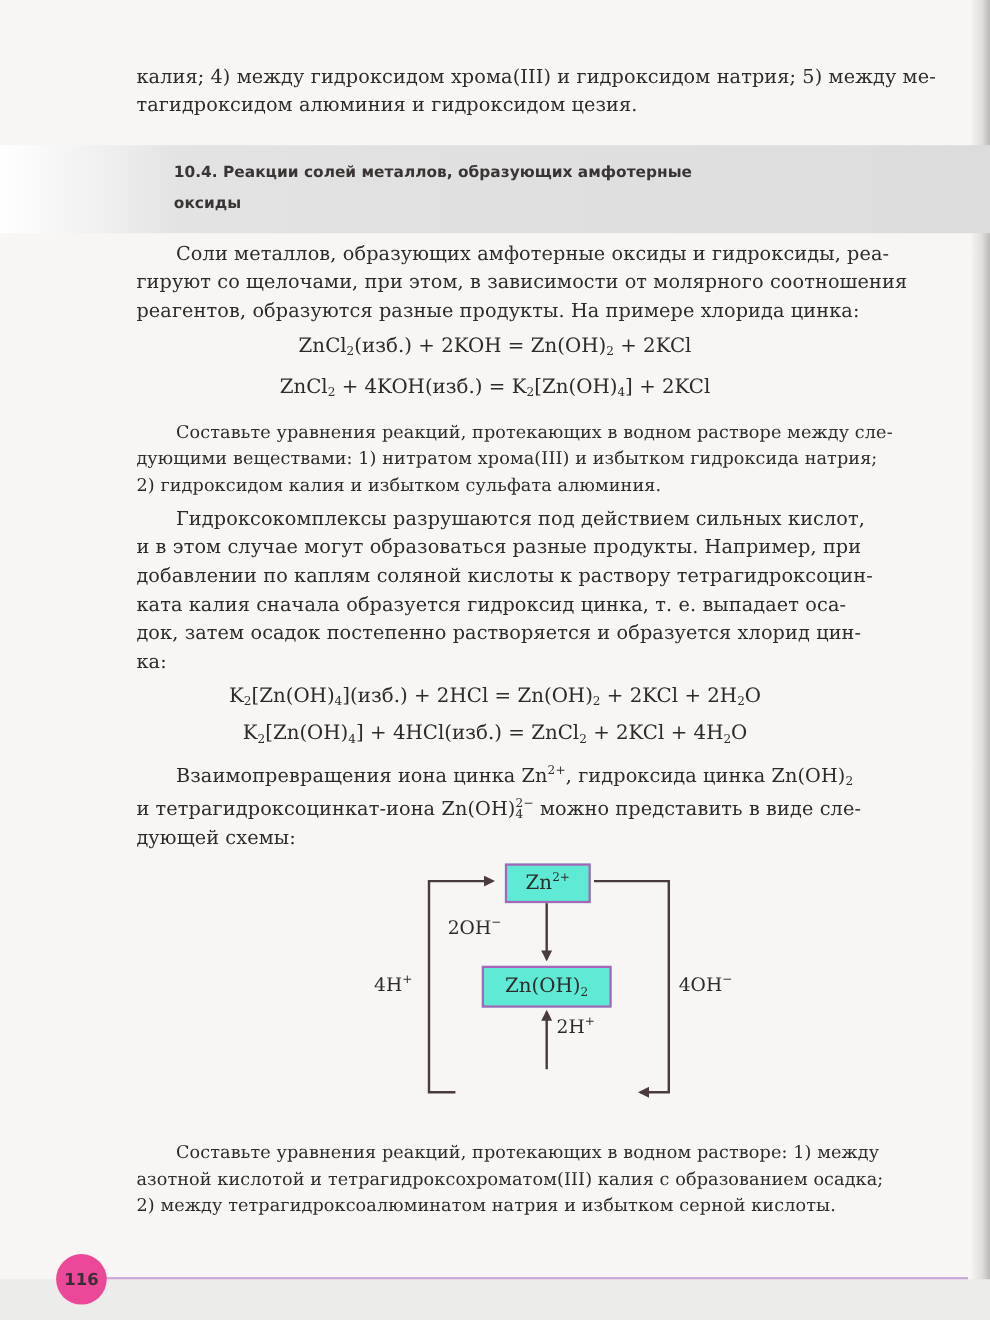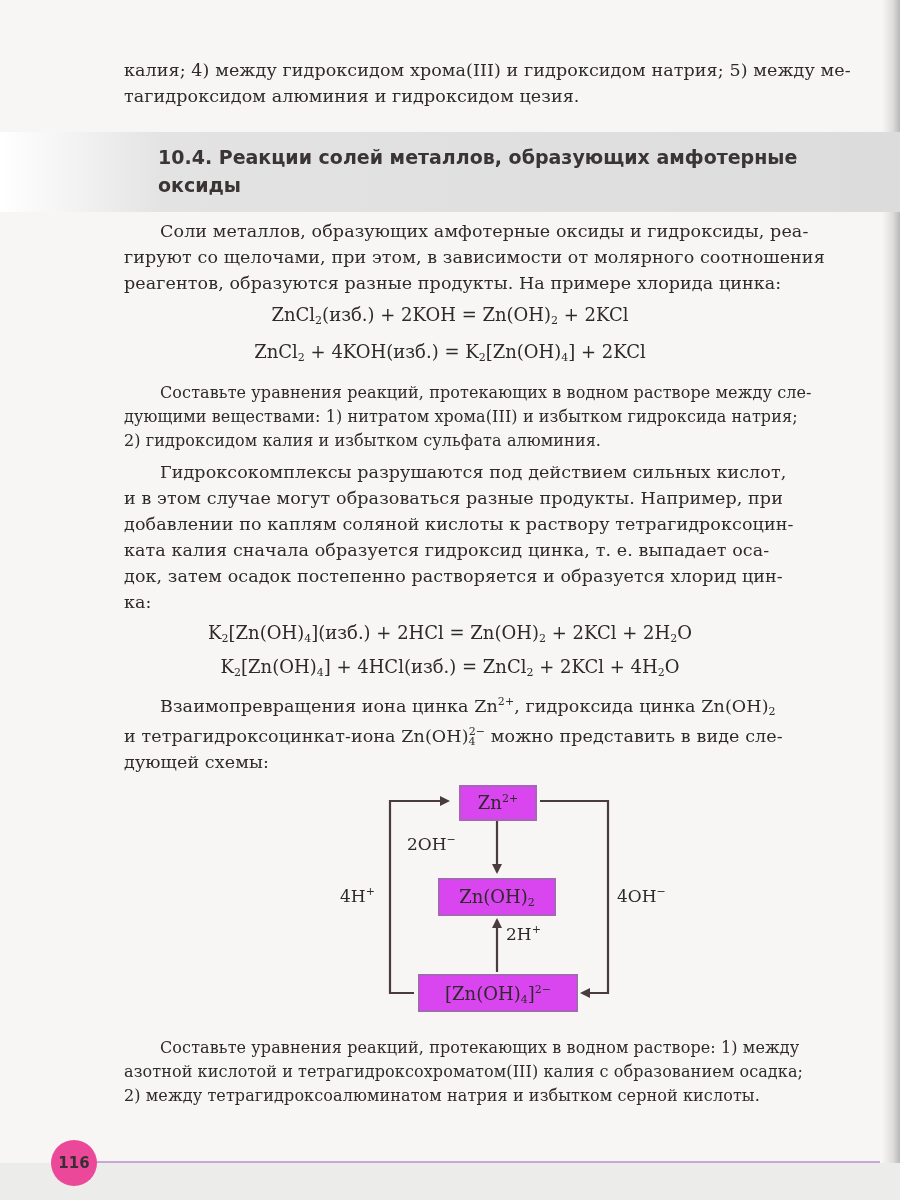--- a/index.html
+++ b/index.html
@@ -20,32 +20,32 @@
   }
   .line { display:block; height:26px; }
   .indent { padding-left:36px; }
   .heading-band {
     position:absolute; left:0; top:132px; width:900px; height:80px;
     background:linear-gradient(to right, #ffffff 0%, #ededed 12%, #e3e3e3 18%, #dcdcdc 100%);
   }
   .heading {
     position:absolute; left:158px; top:143px;
     font-family:"DejaVu Sans","Liberation Sans",sans-serif;
-    font-weight:bold; font-size:19px; line-height:28px; color:#3a3434;
+    font-weight:bold; font-size:14px; line-height:28px; color:#3a3434;
     white-space:nowrap;
   }
   .eq {
     position:absolute; left:0; width:900px; text-align:center;
     font-size:18px; line-height:28px; white-space:nowrap;
   }
   sub { font-size:11px; vertical-align:-3px; line-height:0; }
   sup { font-size:11px; vertical-align:7px; line-height:0; }
   .diagram { position:absolute; left:330px; top:780px; width:370px; height:240px; }
   .box {
-    position:absolute; border:2px solid #a764b8; background:#d946ef;
+    position:absolute; border:2px solid #a764b8; background:#5eead4;
     font-size:18px; text-align:center; box-sizing:border-box;
   }
   .lbl { position:absolute; font-size:17px; white-space:nowrap; }
   .footer-line {
     position:absolute; left:95px; right:20px; top:1161px; height:2px;
     background:#c9a7d7;
   }
   .footer-band {
     position:absolute; left:0; right:0; top:1163px; height:37px; background:#ececeb;
   }
@@ -129,23 +129,20 @@
 
     <polyline points="210,21 278,21 278,213 252,213" fill="none" stroke="#4a3c3c" stroke-width="2.2" marker-end="url(#ah)"></polyline>
   </svg>
 
   <div class="box" style="left:129px; top:5px; width:78px; height:36px; line-height:32px;">
     <span>Zn</span><sup>2+</sup>
   </div>
   <div class="box" style="left:108px; top:98px; width:118px; height:38px; line-height:34px;text-align:center;">
     <span>Zn(OH)</span><sub>2</sub>
   </div>
-  <div class="box" style="left:88px; top:194px; width:160px; height:38px; line-height:36px;">
-    <span>[Zn(OH)</span><sub>4</sub><span>]</span><sup>2−</sup>
-  </div>
 
   <div class="lbl" style="left:77px; top:54px;">
     <span>2OH</span><sup>−</sup>
   </div>
   <div class="lbl" style="left:176px; top:144px;">
     <span>2H</span><sup>+</sup>
   </div>
   <div class="lbl" style="left:10px; top:106px;">
     <span>4H</span><sup>+</sup>
   </div>

